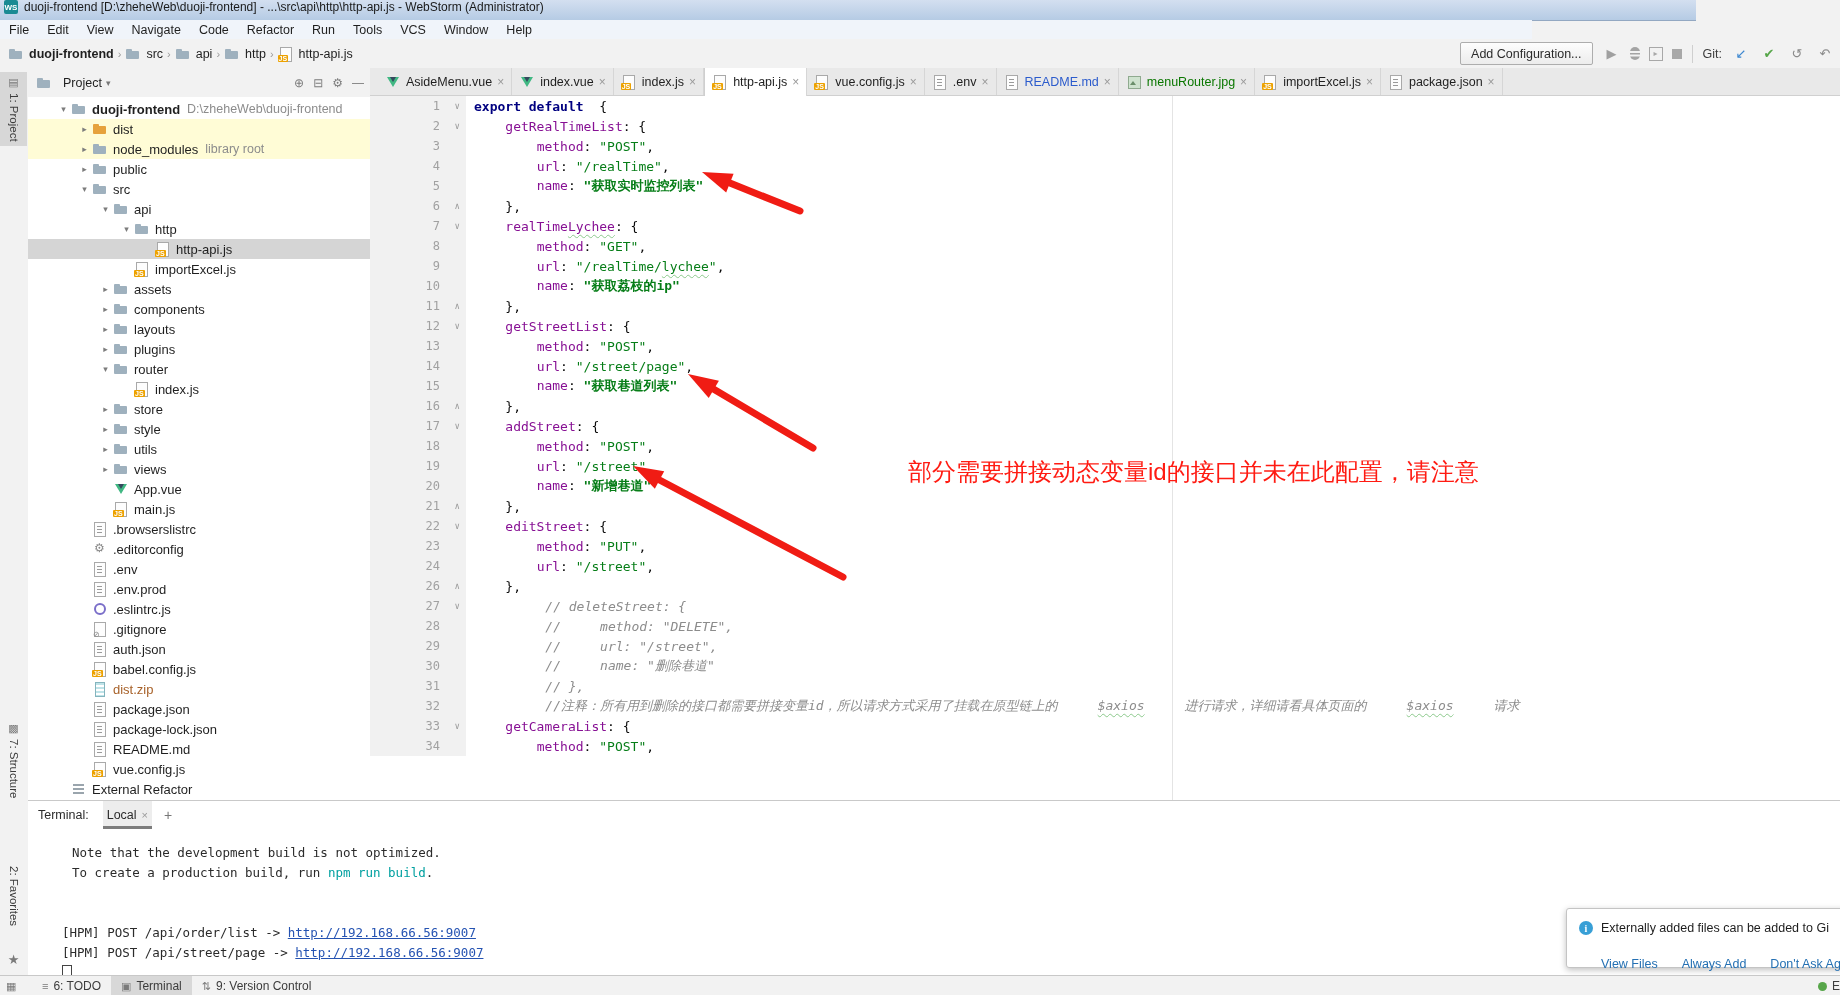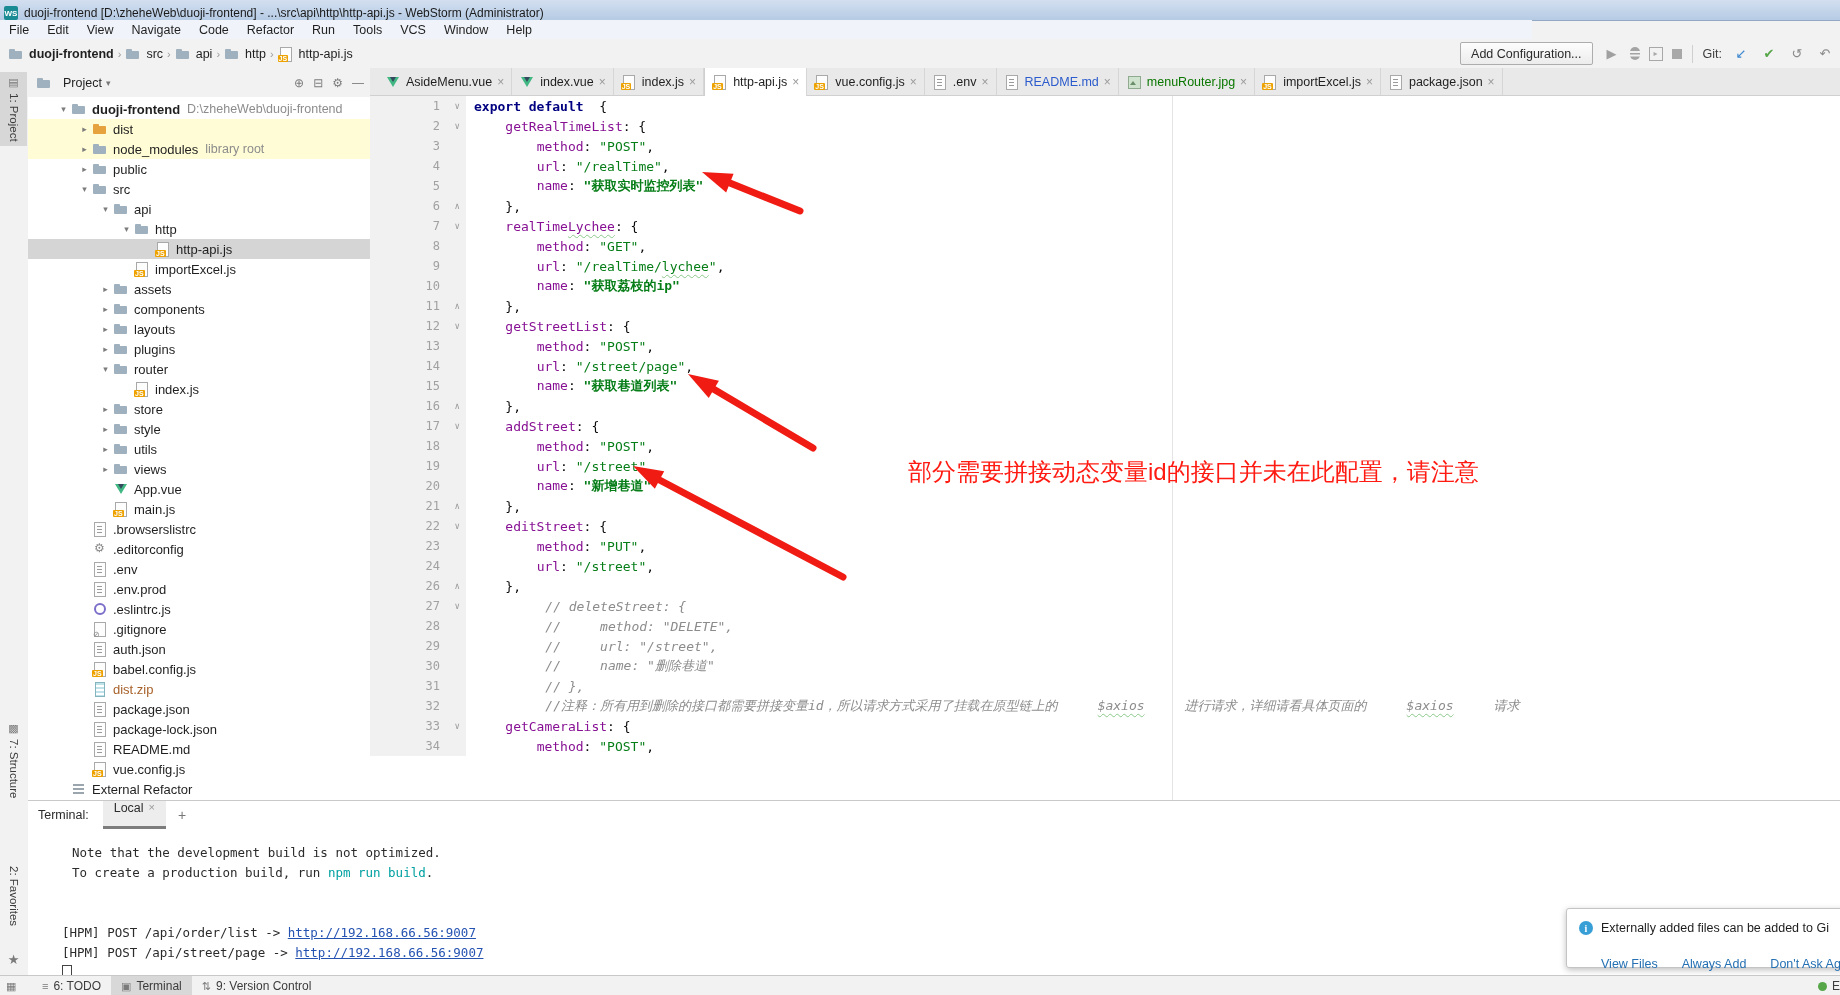--- a/index.html
+++ b/index.html
@@ -1,22 +1,22 @@
 <!DOCTYPE html>
 <html><head>
 <meta charset="utf-8">
 <style>
   html,body{margin:0;padding:0;}
   body{width:1840px;height:995px;position:relative;overflow:hidden;background:#f2f2f2;
        font-family:"Liberation Sans",sans-serif;color:#1f1f1f;-webkit-font-smoothing:antialiased;}
   .abs{position:absolute;}
 
   
-  #titlebar{left:0;top:0;width:1840px;height:20px;background:linear-gradient(#d3dff0,#b5cbe4);
-            border-bottom:1px solid #93a8c2;display:flex;align-items:flex-end;font-size:12px;color:#1a1a1a;}
+  #titlebar{left:0;top:0;width:1696px;height:20px;background:linear-gradient(#d3dff0,#b5cbe4);
+            border-bottom:1px solid #93a8c2;display:flex;align-items:flex-start;font-size:12px;color:#1a1a1a;}
   #ws-icon{width:14px;height:14px;margin:0 6px 0 4px;background:#1a8a93;color:#fff;font:bold 8px "Liberation Sans",sans-serif;
            display:flex;align-items:center;justify-content:center;border-radius:2px;flex:none;}
 
   
   #menubar{left:0;top:20px;width:1532px;height:19px;background:#f0f4fa;display:flex;align-items:center;font-size:12.5px;}
   .menu-item{padding:0 9px;height:100%;display:flex;align-items:center;cursor:default;}
 
   
   #toolbar{left:0;top:39px;width:1840px;height:29px;background:#f2f2f2;border-bottom:1px solid #dcdcdc;
            display:flex;align-items:center;font-size:12.5px;}
@@ -106,21 +106,21 @@
   .tok-pln{color:#0a0a0a;}
   .wavy{text-decoration:underline wavy #8cc98c;text-decoration-thickness:1px;text-underline-offset:3px;}
 
   #red-note{position:absolute;color:#ff1b12;font-size:24px;white-space:nowrap;font-family:"Liberation Sans",sans-serif;}
   #arrow-layer{position:absolute;left:0;top:0;width:1840px;height:995px;pointer-events:none;}
 
   
   #terminal{left:28px;top:800px;width:1812px;height:175px;background:#ffffff;border-top:1px solid #c9c9c9;}
   #term-header{height:28px;display:flex;align-items:center;font-size:12.5px;color:#2b2b2b;}
   #term-label{margin-left:10px;}
-  #term-tab{margin-left:14px;padding:0 11px;height:100%;display:flex;align-items:flex-start;position:relative;background:#ededed;}
+  #term-tab{margin-left:14px;padding:0 4px;height:100%;display:flex;align-items:center;position:relative;background:#ededed;}
   #term-tab .bar{position:absolute;left:0;right:0;bottom:0;height:3px;background:#7d7d7d;}
   #term-tab .close{margin-left:5px;color:#9a9a9a;font-size:11px;}
   #term-plus{margin-left:12px;color:#777;font-size:14px;}
   #term-body{font:12.5px "DejaVu Sans Mono",monospace;color:#2b2b2b;margin-top:14px;}
   .term-line{height:20px;line-height:20px;padding-left:34px;white-space:pre;}
   .term-line.ind{padding-left:44px;}
   .t-npm{color:#00a0a0;}
   .t-link{color:#2553b2;text-decoration:underline;}
   #term-cursor{display:inline-block;width:8px;height:15px;border:1px solid #444;vertical-align:middle;margin-left:34px;}
 

